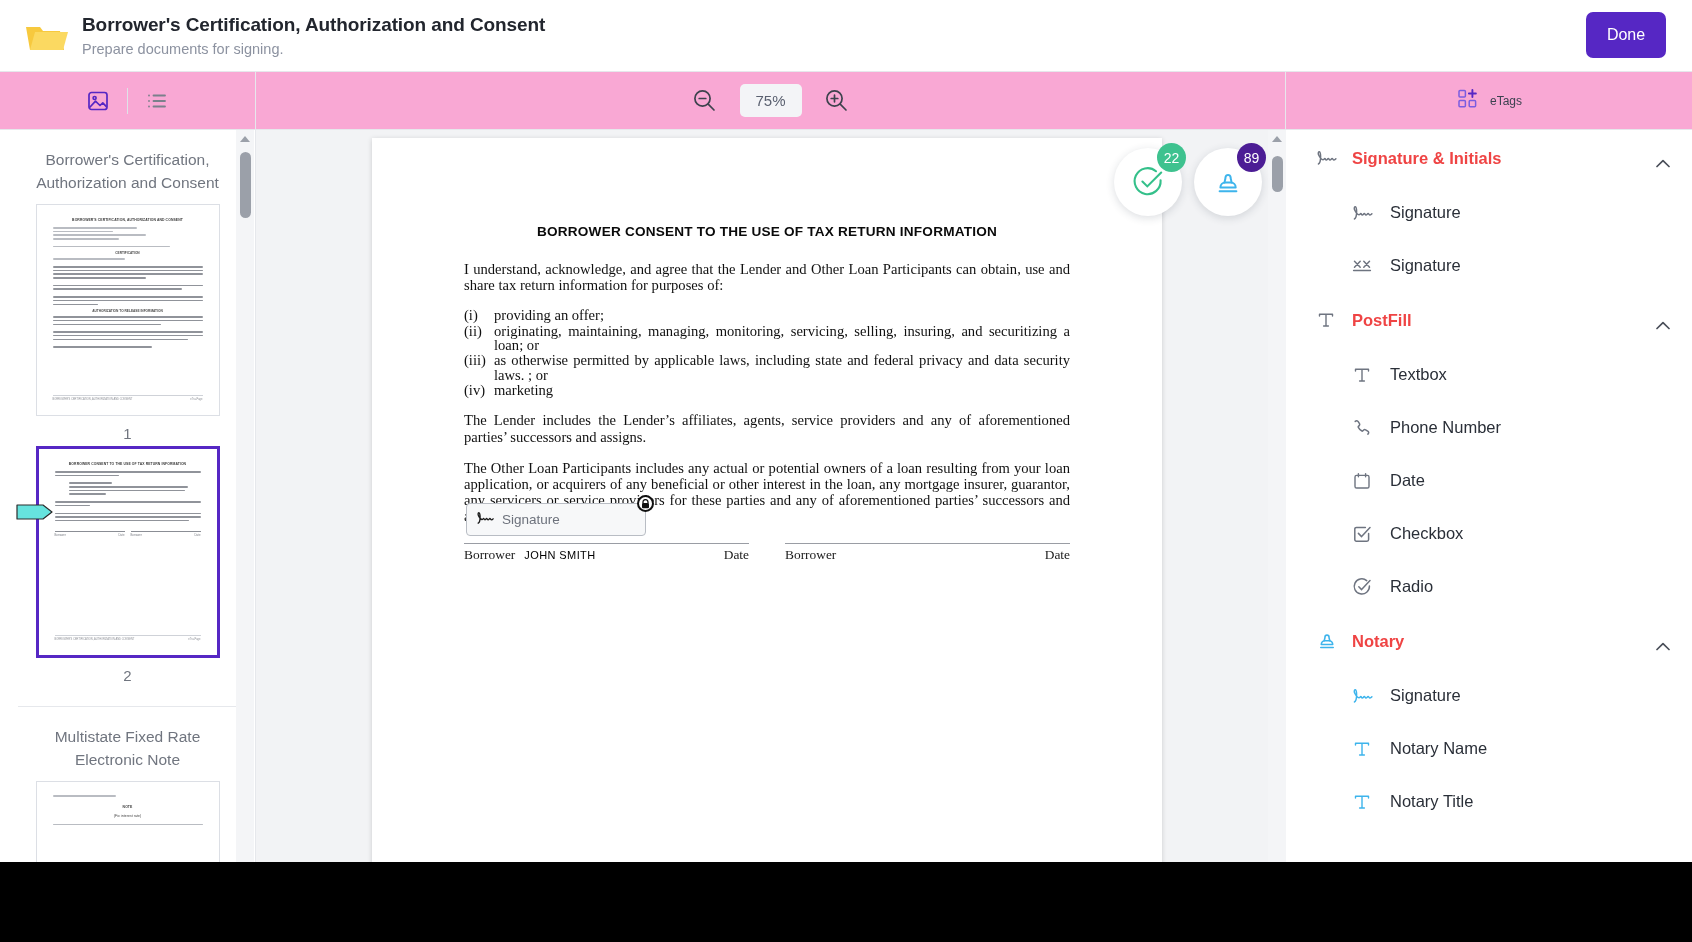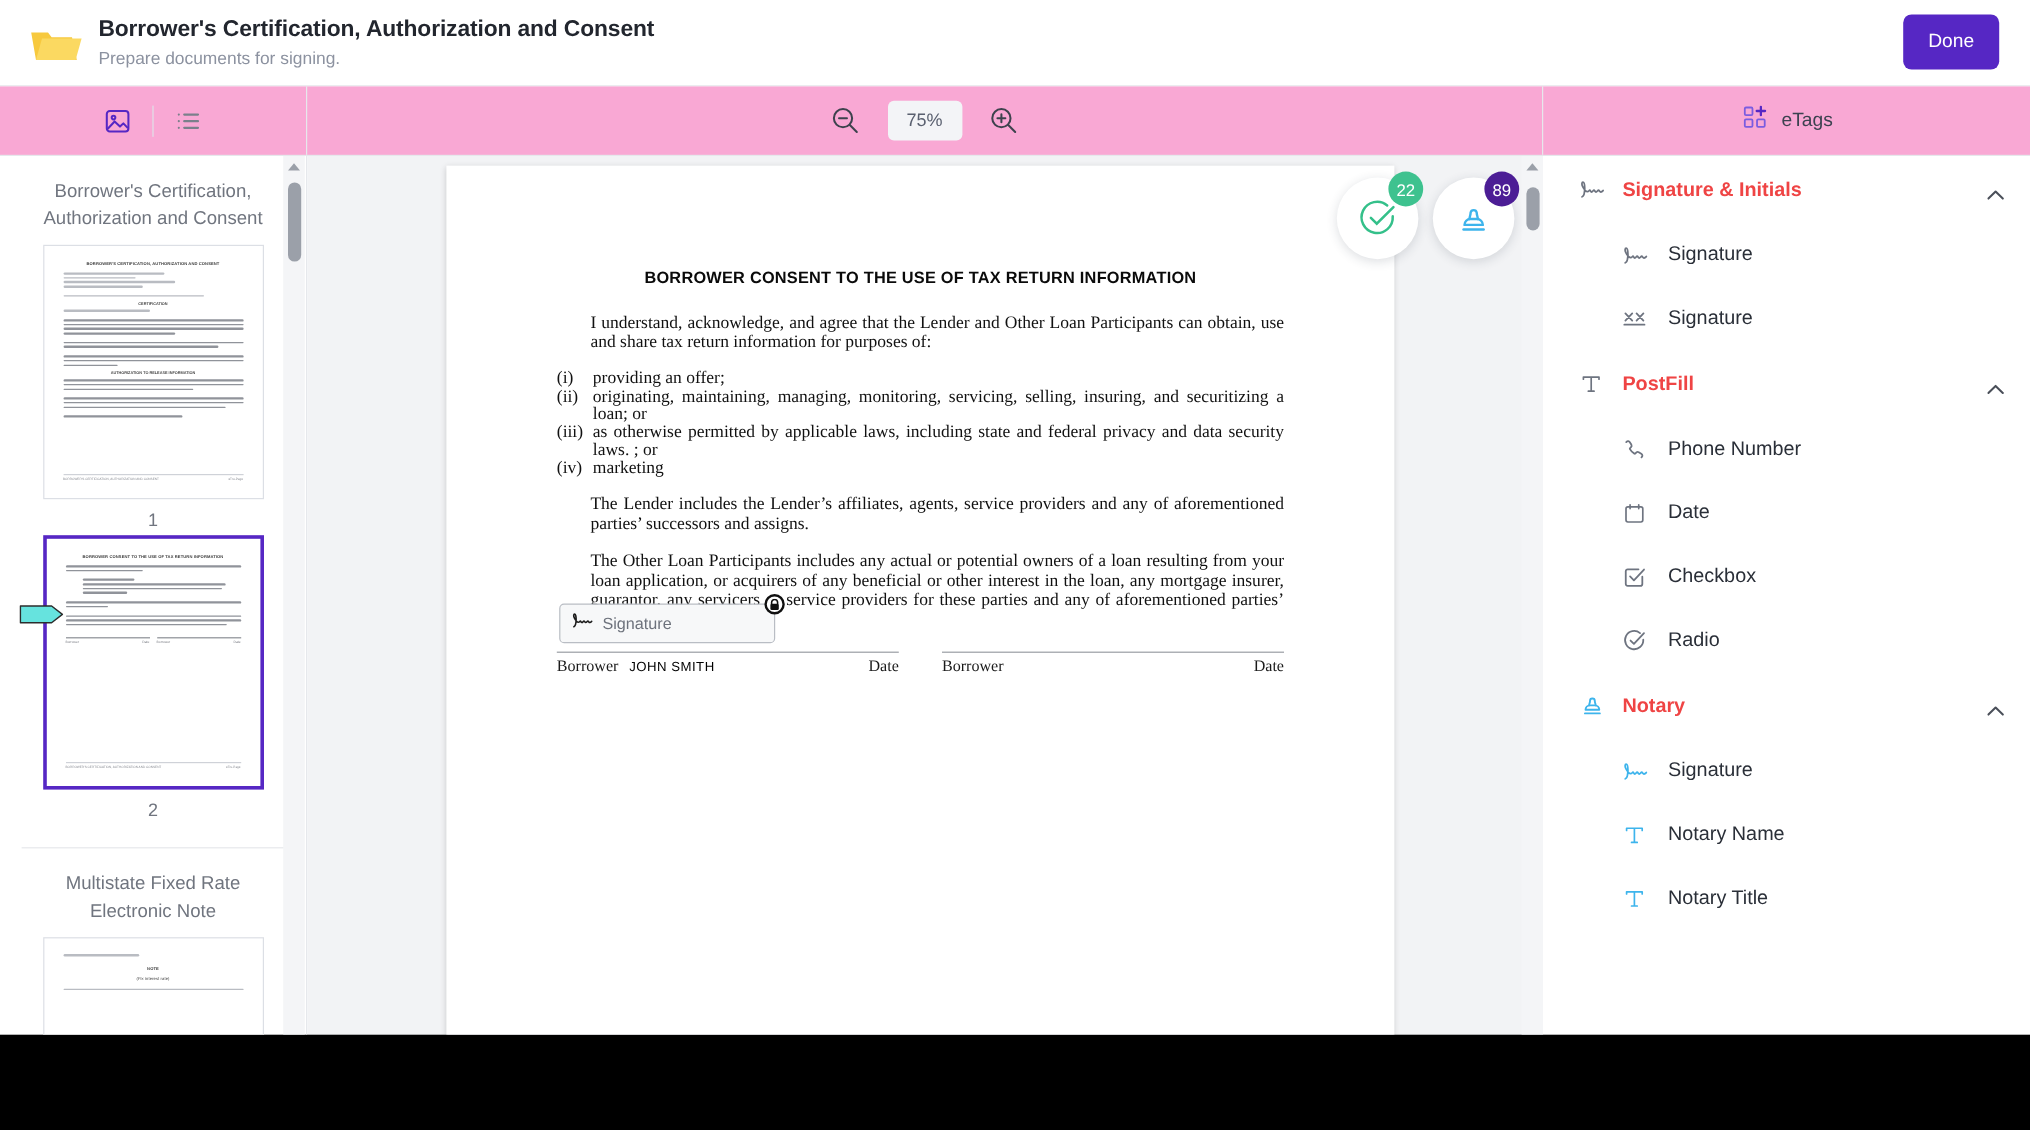--- a/index.html
+++ b/index.html
@@ -74,21 +74,21 @@
   .zoom-val {
     min-width: 62px; height: 33px; background: #f3f4f7; border-radius: 5px;
     display: flex; align-items: center; justify-content: center;
     font-size: 15px; color: #5a6070;
   }
   .tb-right {
     position: absolute; left: 1286px; top: 0; right: 0; height: 57px;
     display: flex; align-items: center; justify-content: center; gap: 10px;
     cursor: pointer;
   }
-  .etags-label { font-size: 16px; color: #3c4250; text-align: center; }
+  .etags-label { font-size: 12px; color: #3c4250; text-align: center; }
 
   
   .left-panel {
     position: absolute; left: 0; top: 130px;
     width: 256px; height: 812px;
     background: #ffffff;
     border-right: 1px solid #e6e8ec;
     overflow: hidden;
   }
   .doc-group-title {
@@ -173,21 +173,20 @@
     color: #111;
   }
   .doc-title {
     font-family: "Liberation Sans", sans-serif;
     font-size: 13.6px; font-weight: bold; text-align: center;
     letter-spacing: 0.2px; margin-bottom: 22px; color: #0a0a0a;
   }
   .doc-p {
     font-size: 14.6px; line-height: 16.2px; text-align: justify;
     margin-bottom: 15px;
-    margin-left: 28px;
   }
   .doc-list { margin: 0 0 15px 0; }
   .doc-li { display: flex; font-size: 14.6px; line-height: 14.6px; margin-bottom: 0.5px; }
   .doc-li .num { width: 30px; flex: none; }
   .doc-li .txt { flex: 1; text-align: justify; }
 
   
   .sig-block { position: absolute; left: 92px; top: 365px; width: 606px; }
   .sig-field {
     position: absolute; left: 2px; top: 0;
@@ -576,20 +575,28 @@
       </span>
       <span class="rp-section-title">PostFill</span>
       <span class="chevron">
         <svg width="14" height="9" viewBox="0 0 14 9" fill="none" stroke="#4a4f59" stroke-width="1.7" stroke-linecap="round" stroke-linejoin="round">
             <path d="M1 7.5 L7 1.6 L13 7.5"></path>
           </svg>
       </span>
     </div>
     <div class="rp-item">
       <span class="rp-item-icon">
+        <svg width="20" height="20" viewBox="0 0 20 20" fill="none" stroke="#6E7480" stroke-width="1.4" stroke-linecap="round">
+          <path d="M3.5 4.2 H16.5 M3.5 4.2 V6 M16.5 4.2 V6 M10 4.2 V16 M7.6 16 H12.4"></path>
+        </svg>
+      </span>
+      <span class="rp-item-label">Textbox</span>
+    </div>
+    <div class="rp-item">
+      <span class="rp-item-icon">
         <svg width="20" height="20" viewBox="0 0 20 20" fill="none" stroke="#6E7480" stroke-width="1.5" stroke-linecap="round" stroke-linejoin="round">
           <path d="M3.2 3.4c1.2-1.2 2.3-0.9 3 0.2l1.3 2.1c0.4 0.7 0.3 1.3-0.3 1.9l-0.8 0.8c-0.3 0.3-0.3 0.6-0.1 0.9 0.8 1.5 2.2 2.9 3.7 3.7 0.3 0.2 0.6 0.1 0.9-0.2l0.8-0.8c0.6-0.6 1.2-0.6 1.9-0.2l2.1 1.3c1.1 0.7 1.4 1.8 0.2 3"></path>
         </svg>
       </span>
       <span class="rp-item-label">Phone Number</span>
     </div>
     <div class="rp-item">
       <span class="rp-item-icon">
         <svg width="20" height="20" viewBox="0 0 20 20" fill="none" stroke="#6E7480" stroke-width="1.4" stroke-linecap="round">
           <rect x="3" y="4.4" width="14" height="12.6" rx="1.6"></rect>

